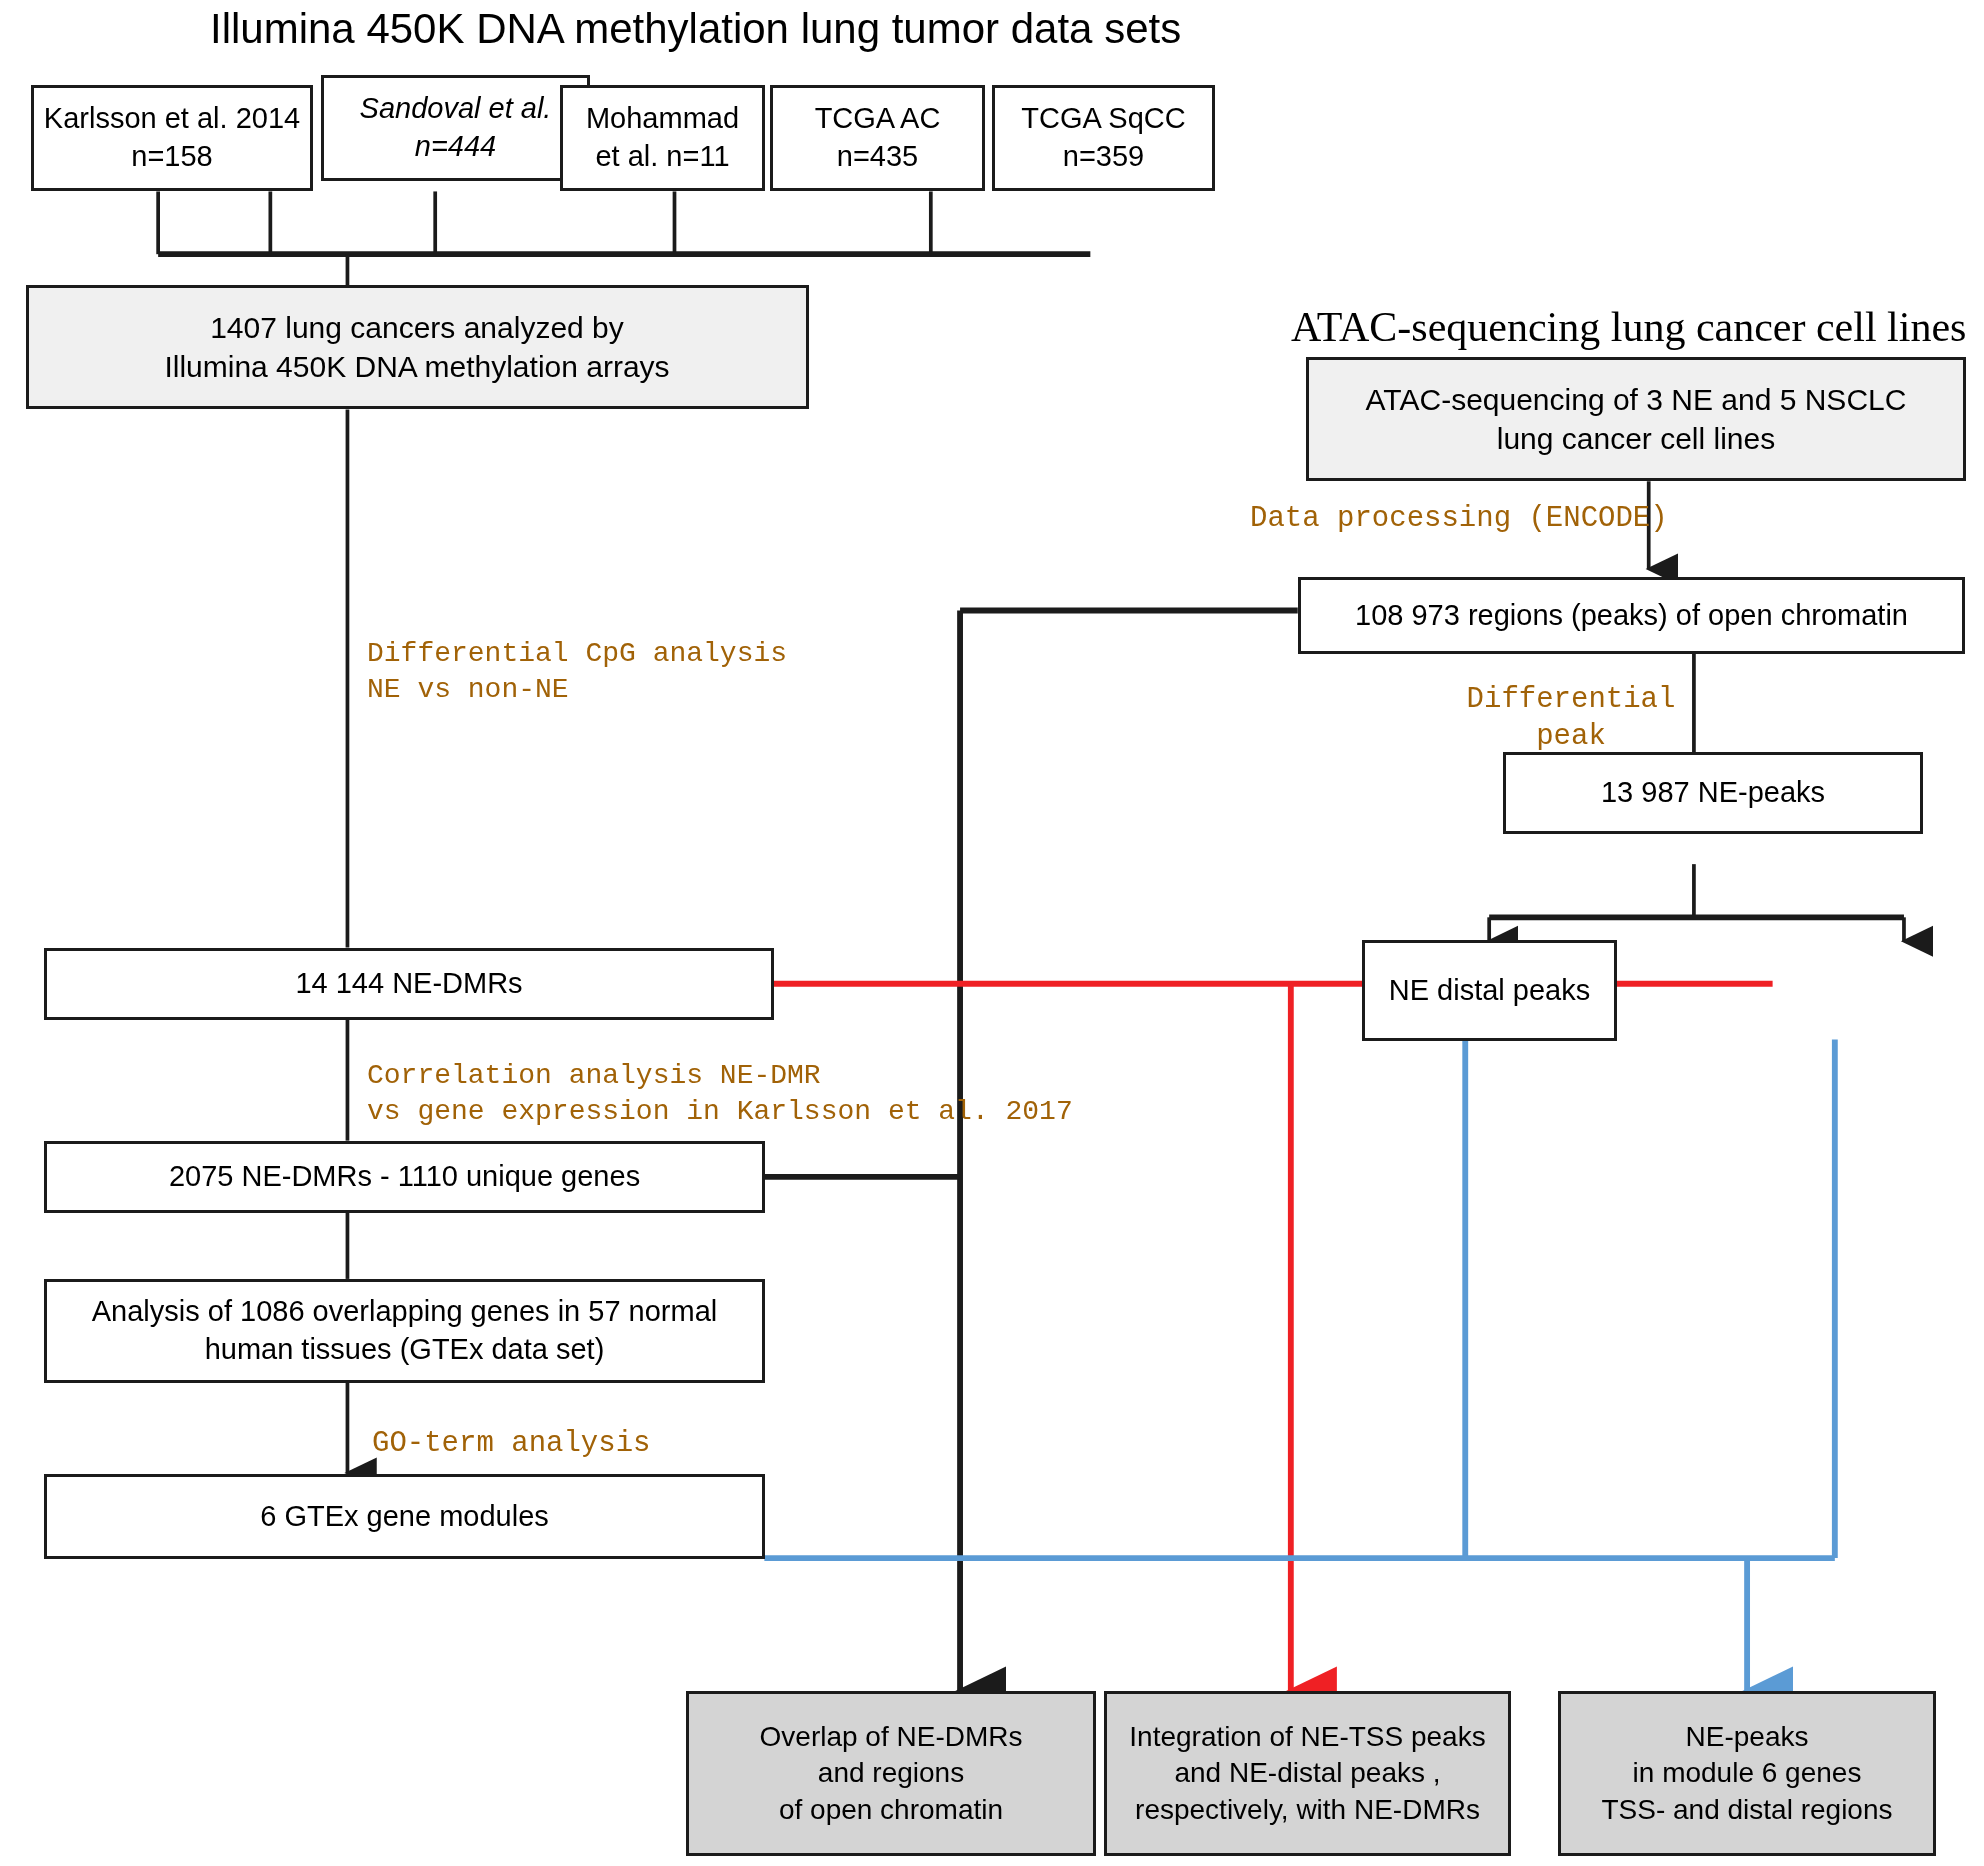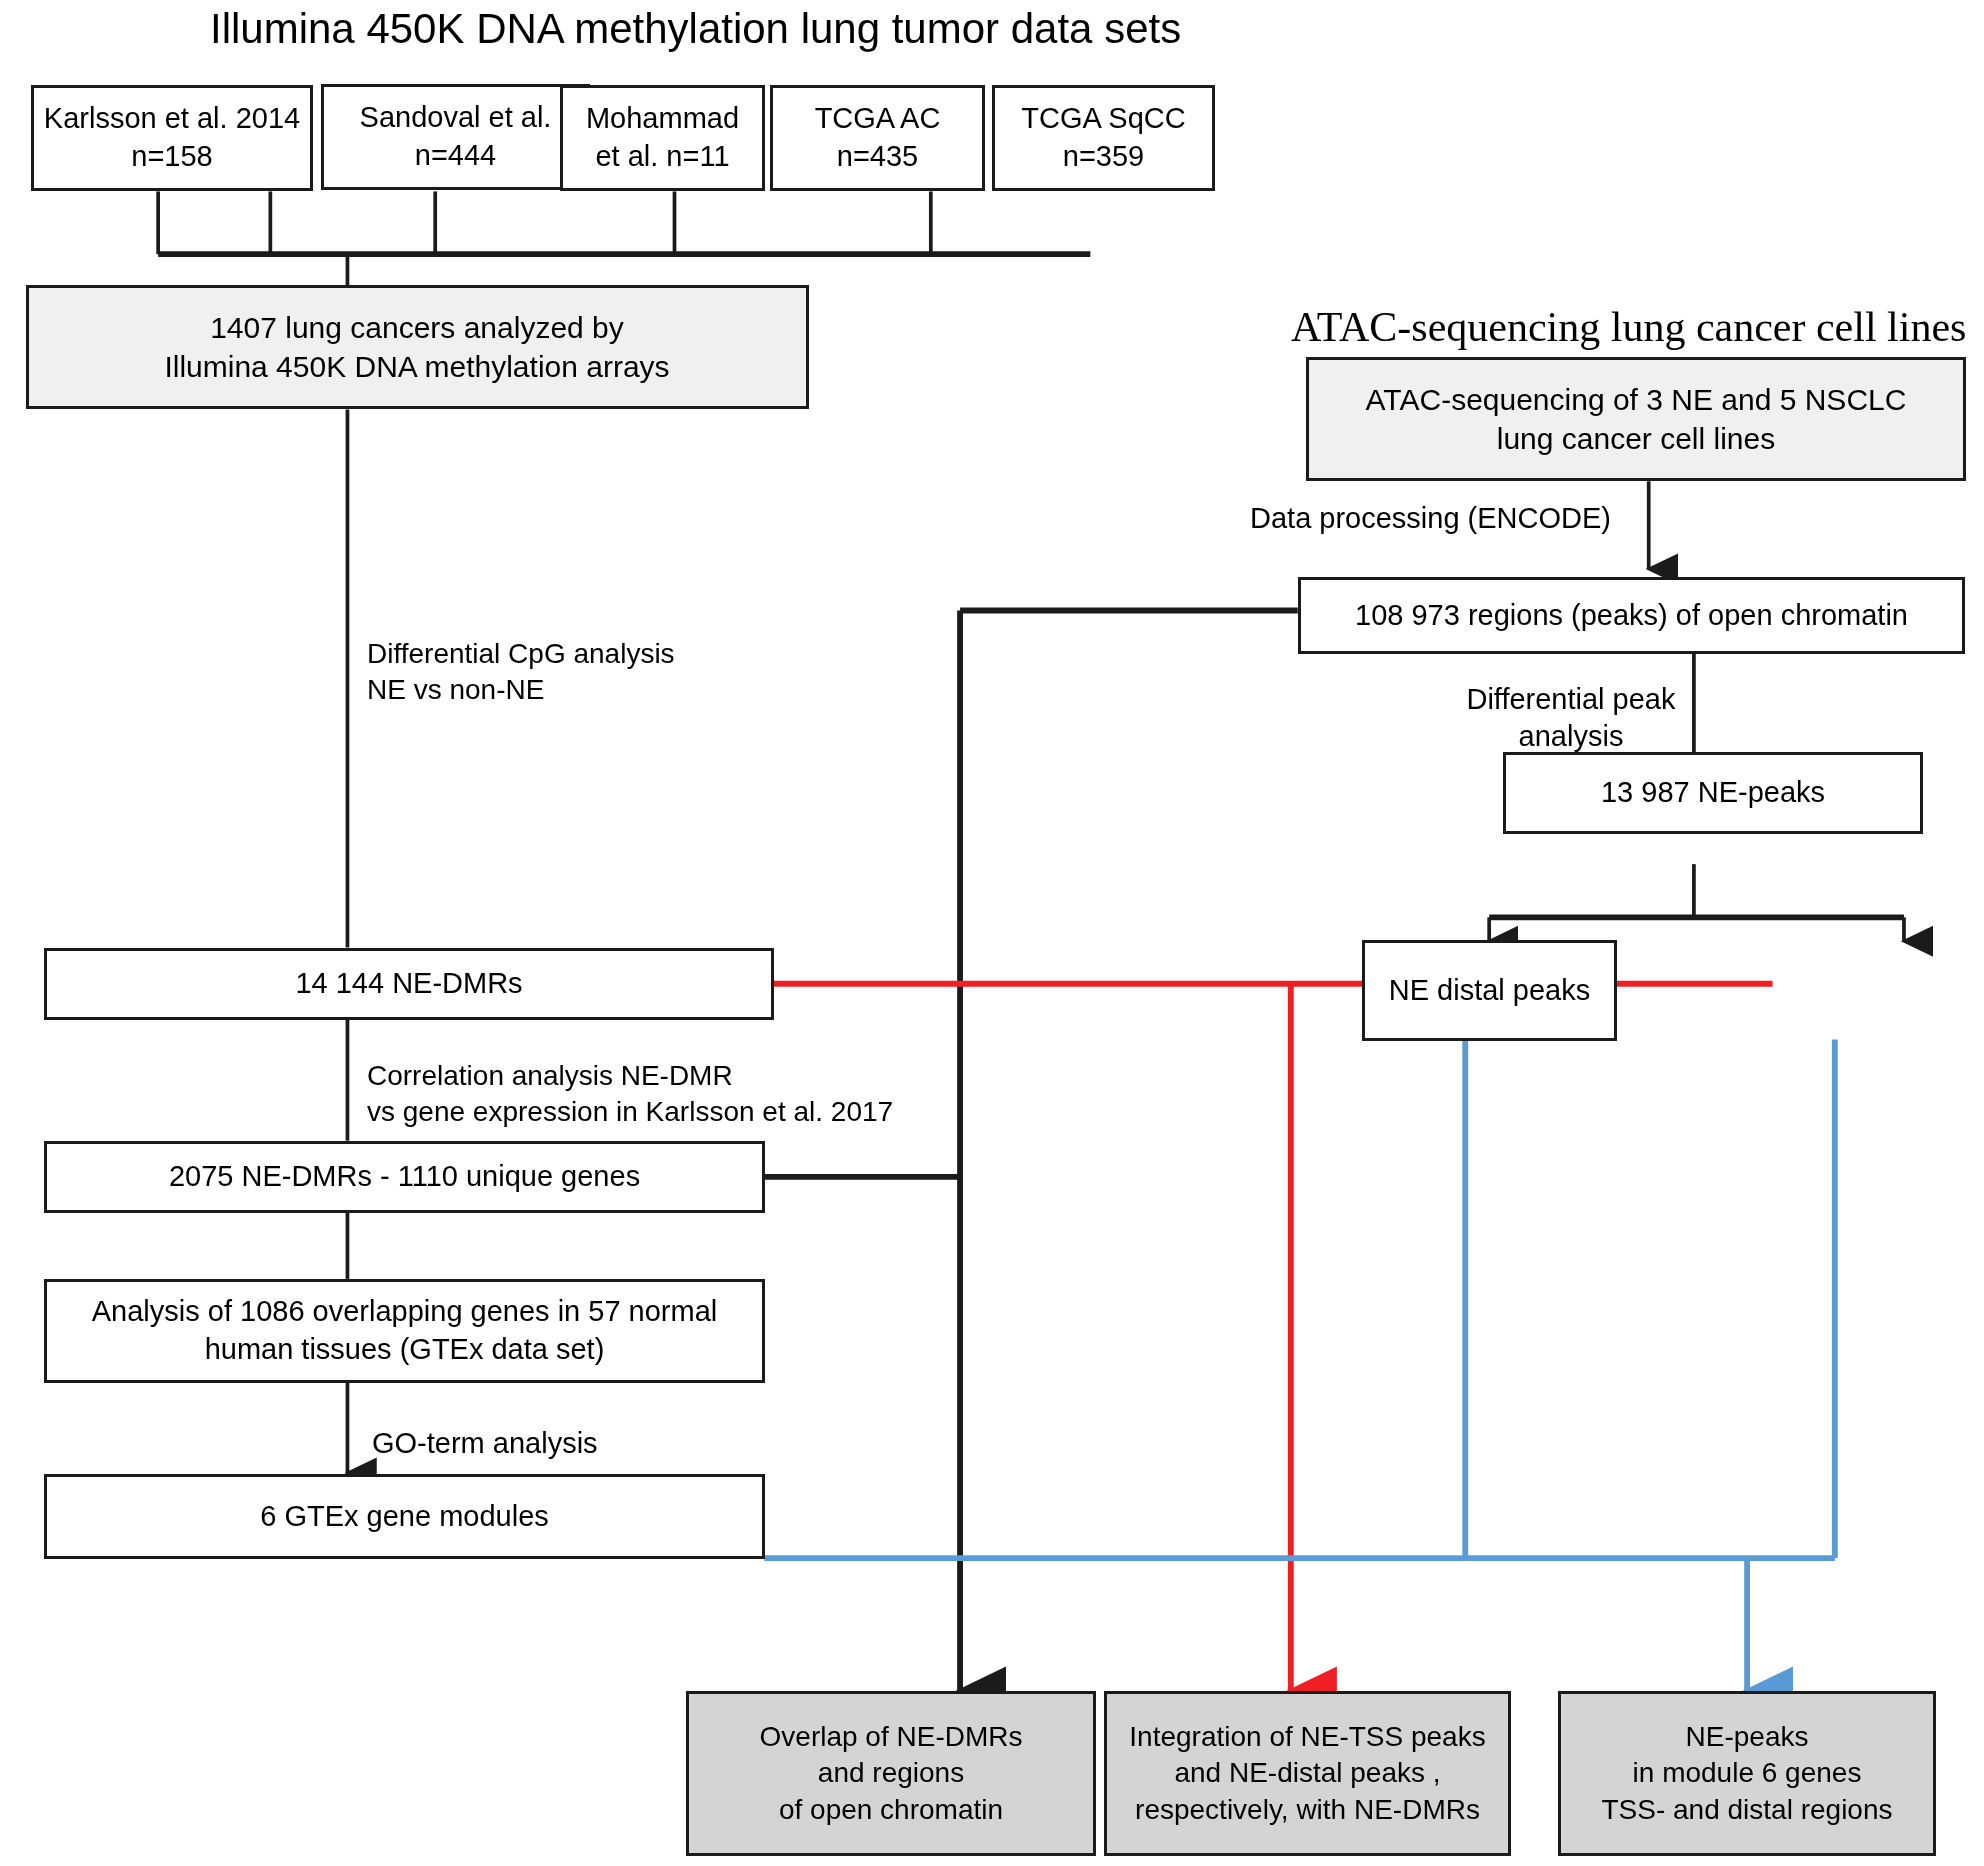--- a/index.html
+++ b/index.html
@@ -9,21 +9,21 @@
 
   .node{position:absolute;box-sizing:border-box;border:3.2px solid #1b1b1b;
         display:flex;align-items:center;justify-content:center;text-align:center;
         background:#ffffff;font-family:"Liberation Sans",sans-serif;color:#000;}
   .node .txt{display:block;line-height:1.30;padding:0 7.4px;white-space:pre-line;}
   .n-shaded{background:#f0f0f0;}
   .n-gray{background:#d4d4d4;}
 
   .heading{position:absolute;font-family:"Liberation Sans",sans-serif;color:#000;
            font-size:42px;white-space:nowrap;}
-  .elabel{position:absolute;font-family:Liberation Sans, sans-serif;color:#000000;
+  .elabel{position:absolute;font-family:Liberation Mono, monospace;color:#a16207;
           font-size:28px;line-height:1.28;white-space:pre-line;}
   .fs52{font-size:28px;}
   .fs54{font-size:29px;}
   .fs56{font-size:30px;}
 </style>
 </head>
 <body>
 
 <div id="stage">
 
@@ -94,21 +94,21 @@
     </g>
   </svg>
 
   <div class="heading" style="left:210px;top:5.3px;">Illumina 450K DNA methylation lung tumor data sets</div>
   <div class="heading" style="left:1291px;top:303px;font-family:Liberation Serif, serif;">ATAC-sequencing lung cancer cell  lines</div>
 
   <div class="node" style="left:31px;top:85px;width:282px;height:106px;justify-content:center;">
     <span class="txt fs54">Karlsson et al. 2014
 n=158</span>
   </div>
-  <div class="node" style="left:321px;top:84px;width:269px;height:106px;">
+  <div class="node" style="left:321px;top:75px;width:269px;height:106px;font-style:italic;">
     <span class="txt fs54">Sandoval et al.
 n=444</span>
   </div>
   <div class="node" style="left:560px;top:85px;width:205px;height:106px;">
     <span class="txt fs54">Mohammad
 et al. n=11</span>
   </div>
   <div class="node" style="left:770px;top:85px;width:215px;height:106px;">
     <span class="txt fs54">TCGA AC
 n=435</span>

